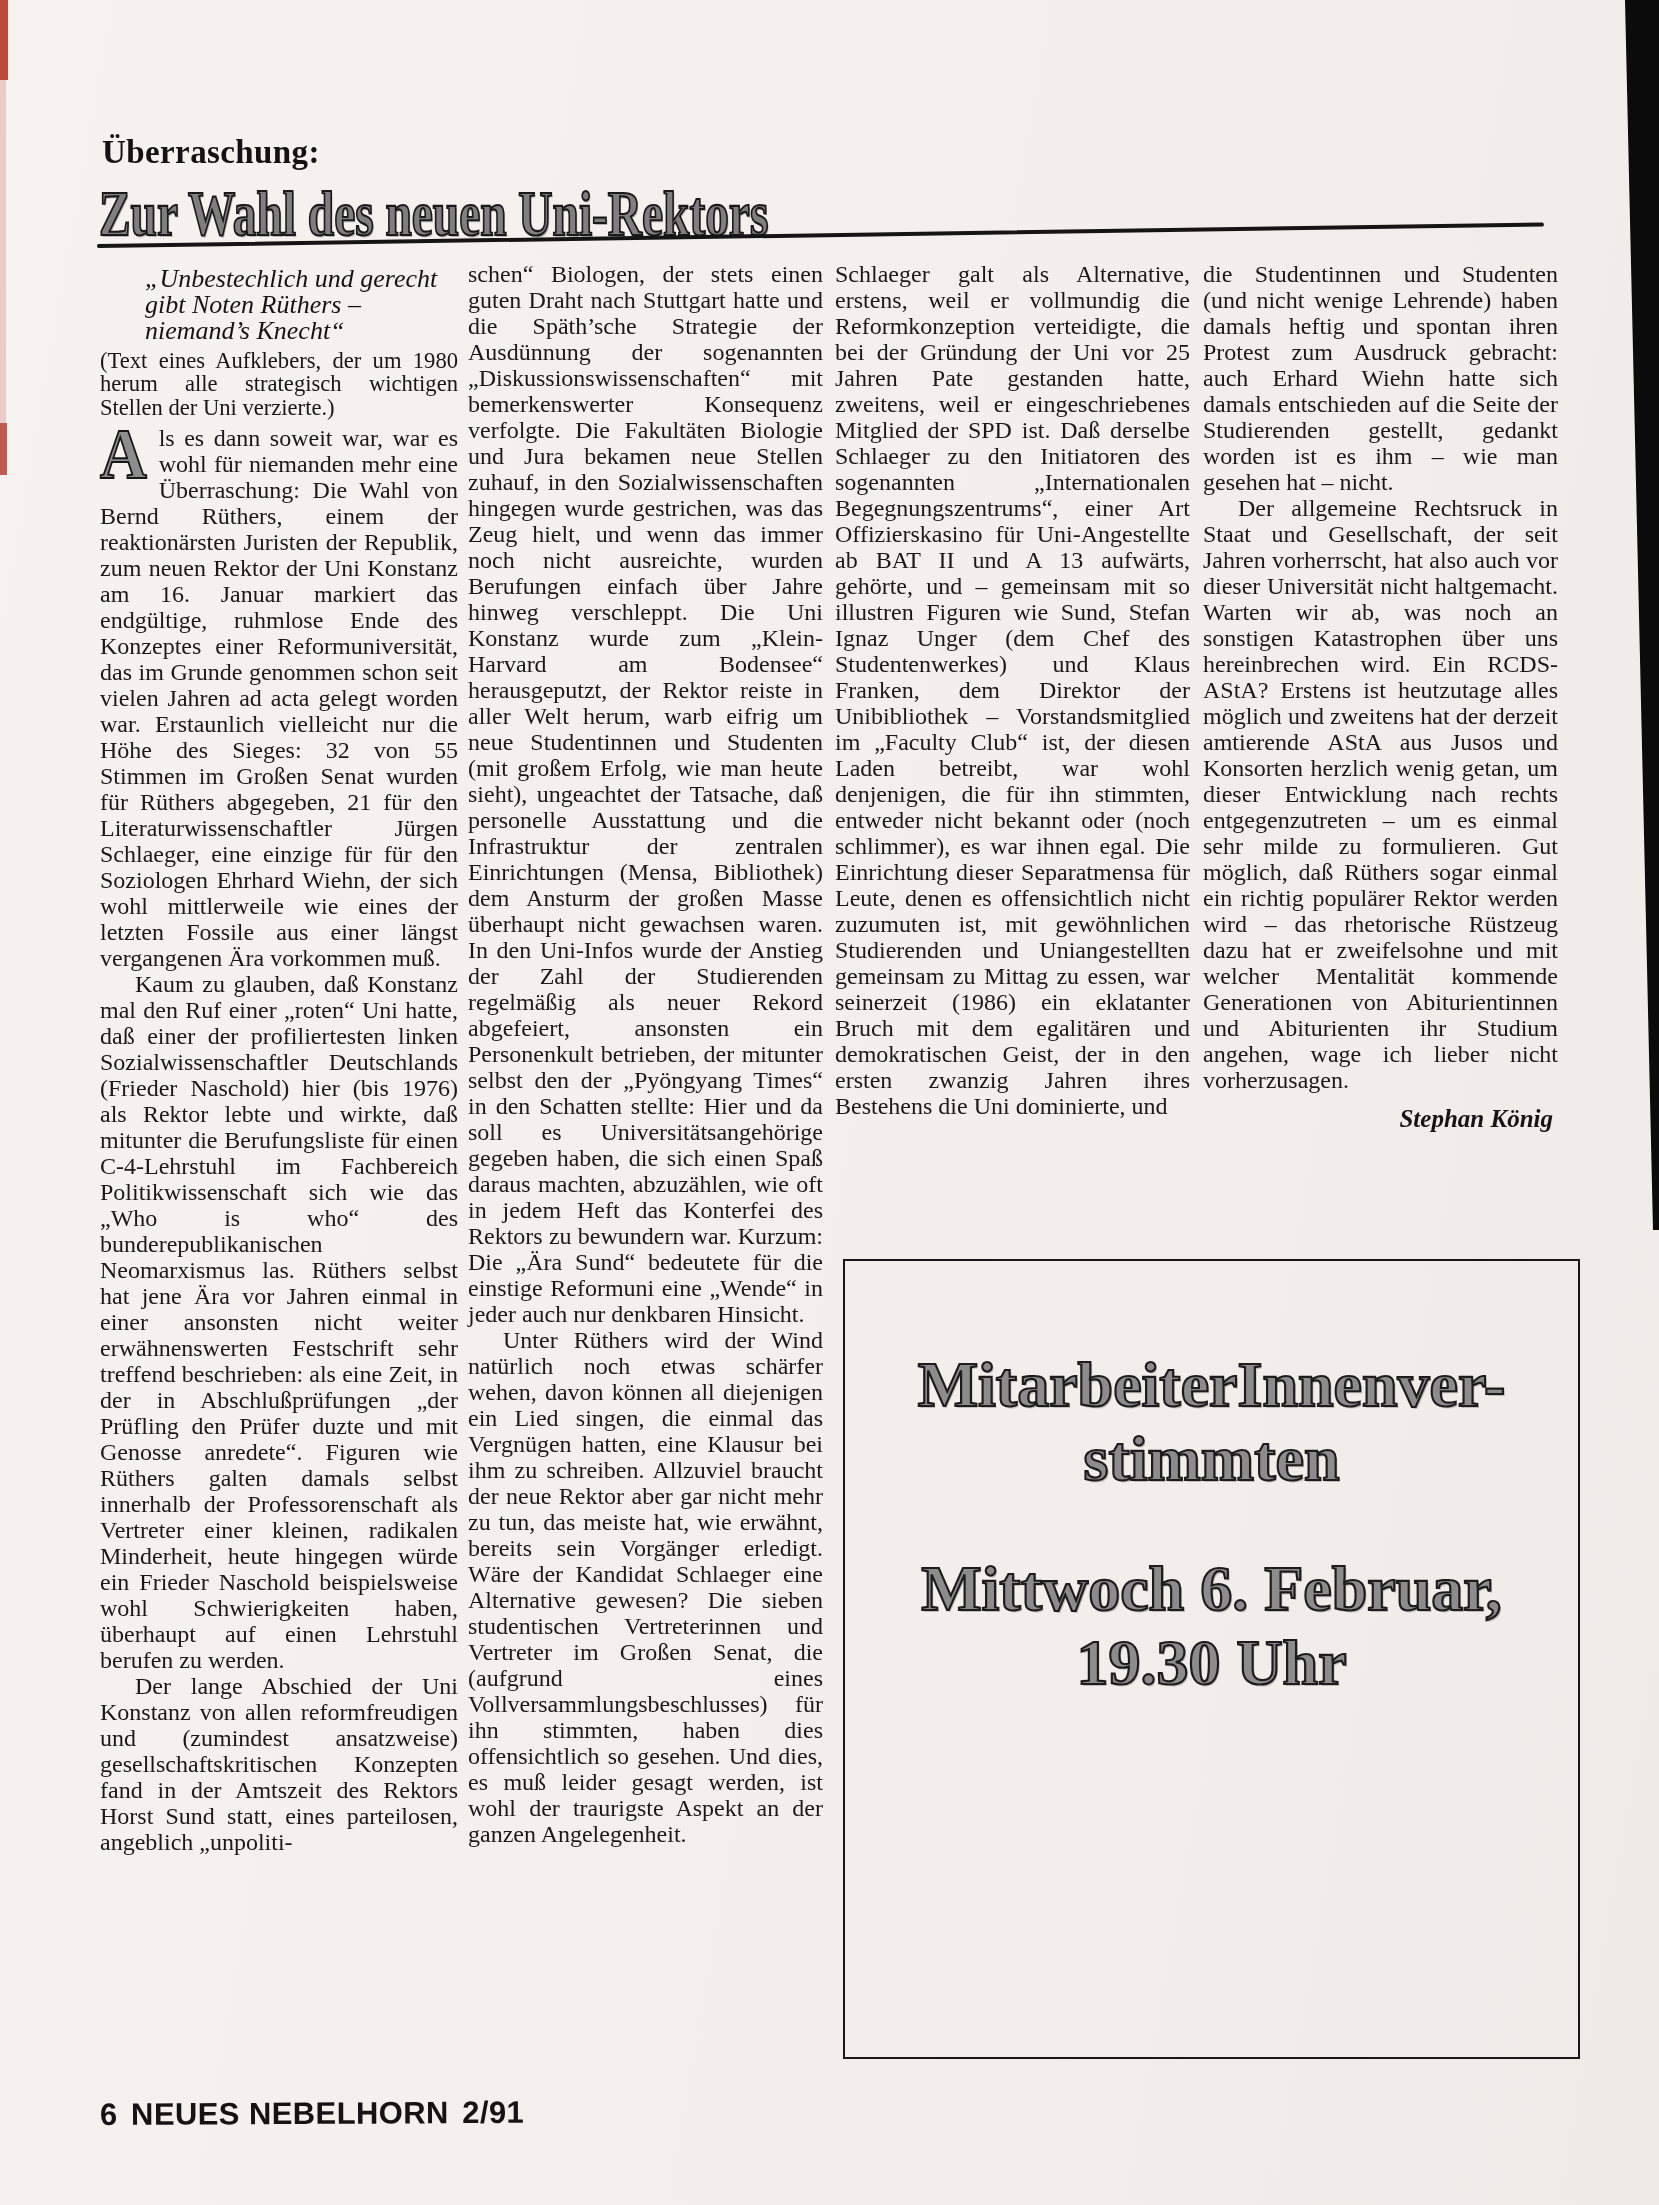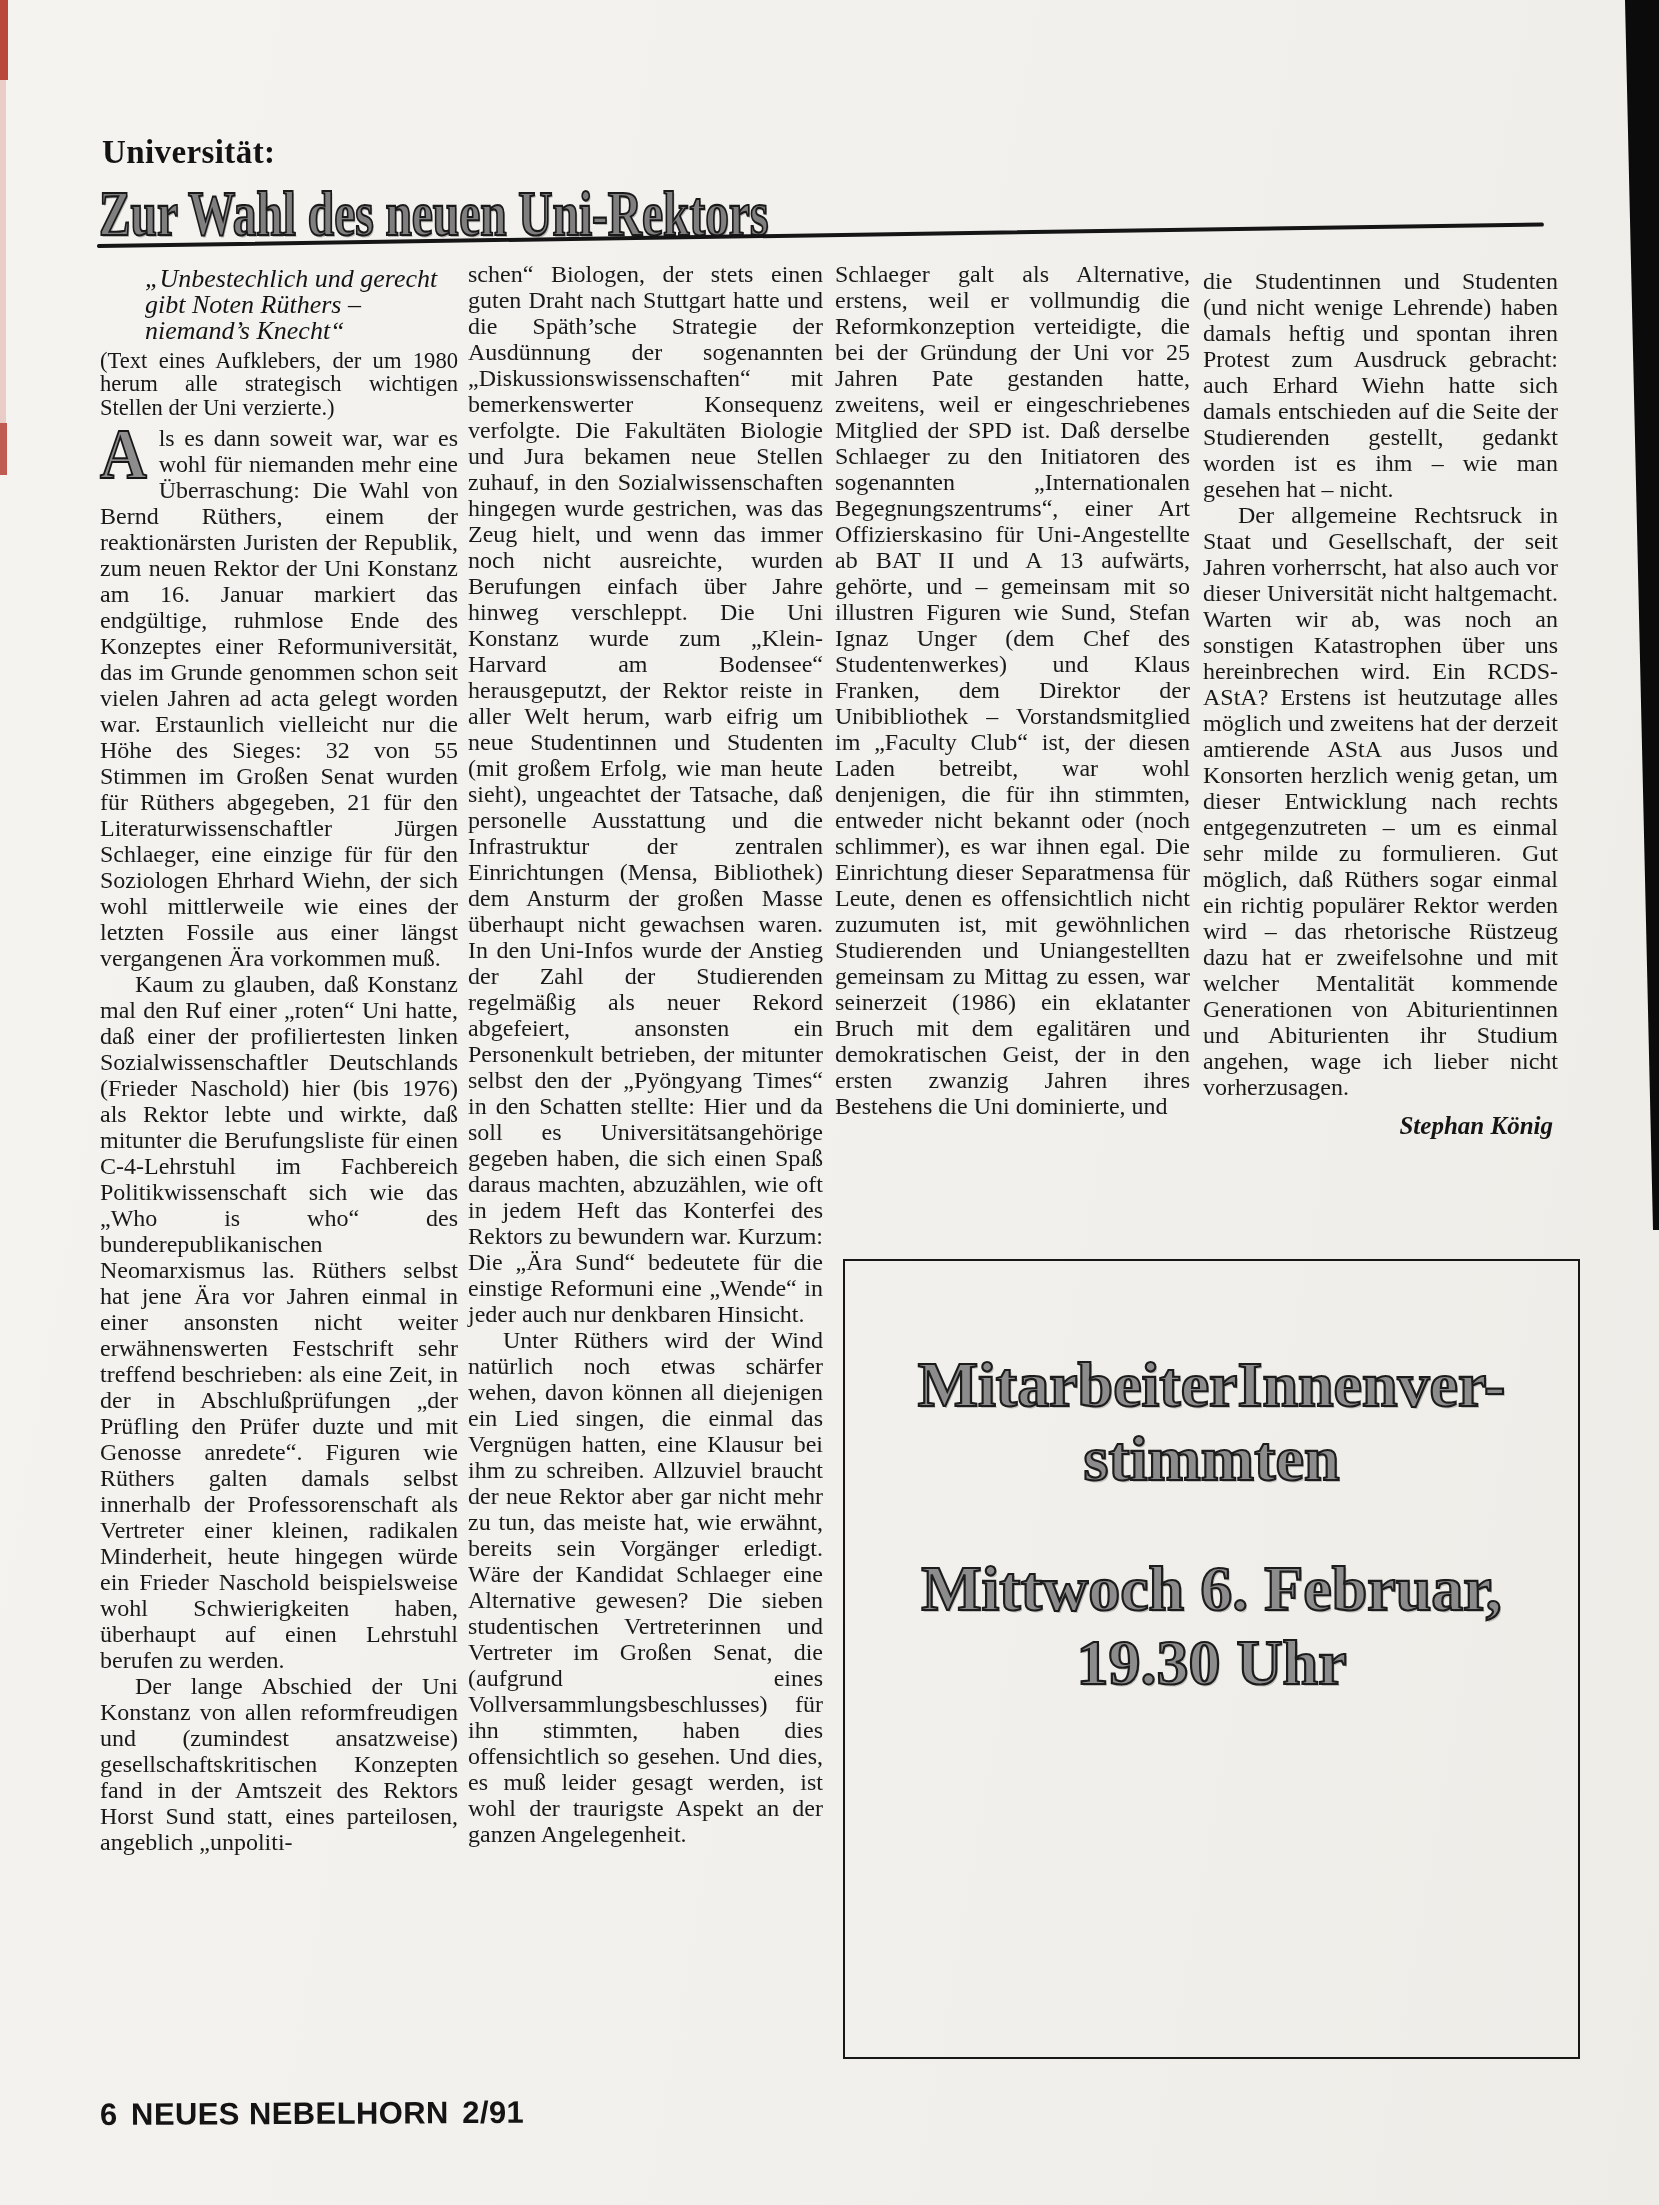--- a/index.html
+++ b/index.html
@@ -40,21 +40,21 @@
     background:#151515;border-radius:1.7px;
     transform:rotate(-0.85deg);transform-origin:left center;
   }
   
   .col{position:absolute;top:261px;width:355px;font-size:24px;line-height:26px;text-align:justify;}
   .col p{margin:0;}
   .col p.indent{text-indent:35px;}
   #col1{left:100px;width:358px;}
   #col2{left:468px;}
   #col3{left:835px;}
-  #col4{left:1203px;margin-top:7px;}
+  #col4{left:1203px;}
   .pull-quote{
     margin:5px 0 5px 45px;
     font-style:italic;font-weight:normal;
     font-size:26px;line-height:26px;color:#141414;text-align:left;
   }
   .quote-attribution{
     font-size:22.6px;line-height:23.4px;margin-bottom:6px;text-align:justify;color:#161616;
   }
   .drop-cap{
     float:left;
@@ -98,21 +98,21 @@
 </head>
 <body>
 
 <div id="page">
 
   <div class="scan-wedge-right"></div>
   <div class="scan-mark m1"></div>
   <div class="scan-mark m2"></div>
   <div class="scan-mark m3"></div>
 
-  <div class="kicker">Universität:</div>
+  <div class="kicker">Überraschung:</div>
   <div class="headline">Zur Wahl des neuen Uni-Rektors</div>
   <div class="headline-rule"></div>
 
   <div class="col" id="col1">
     <div class="pull-quote">
       <div>„Unbestechlich und gerecht</div>
       <div>gibt Noten Rüthers –</div>
       <div>niemand’s Knecht“</div>
     </div>
     <div class="quote-attribution">(Text eines Aufklebers, der um 1980 herum alle strategisch wichtigen Stellen der Uni verzierte.)</div>

